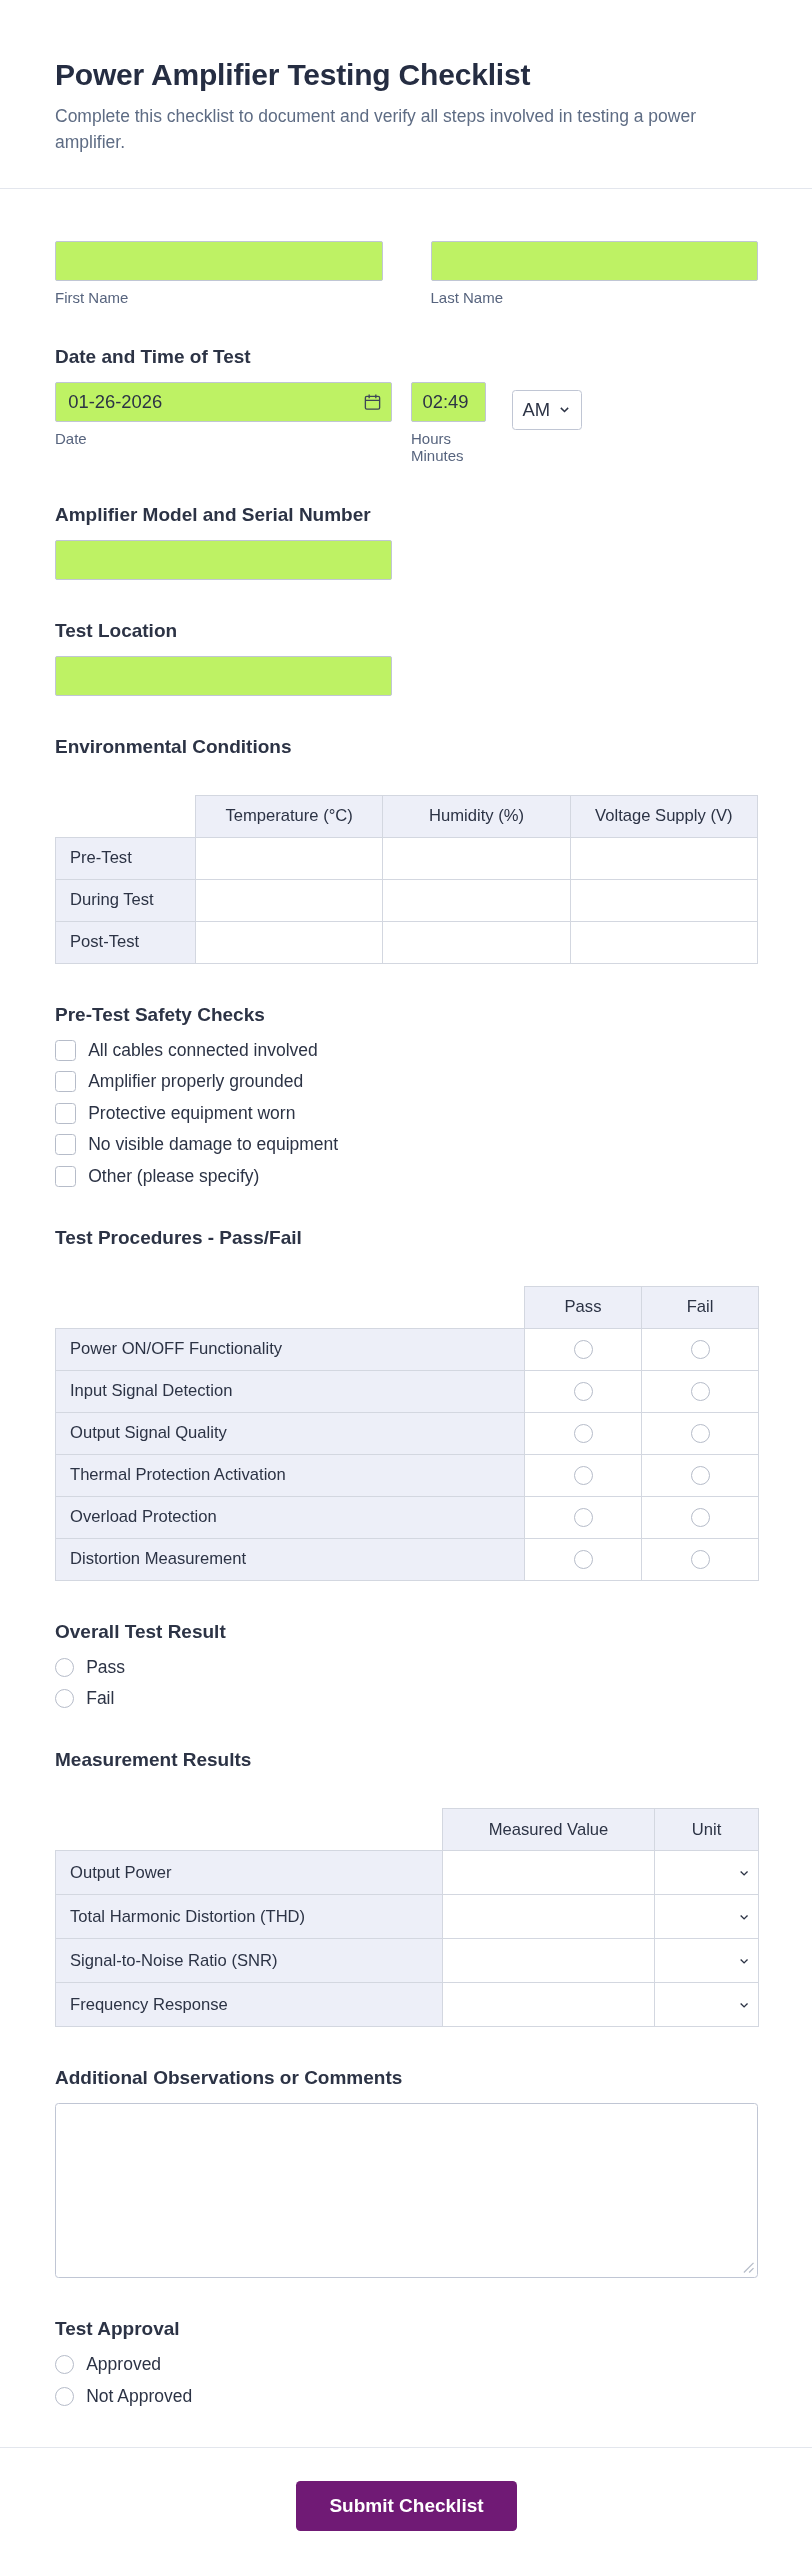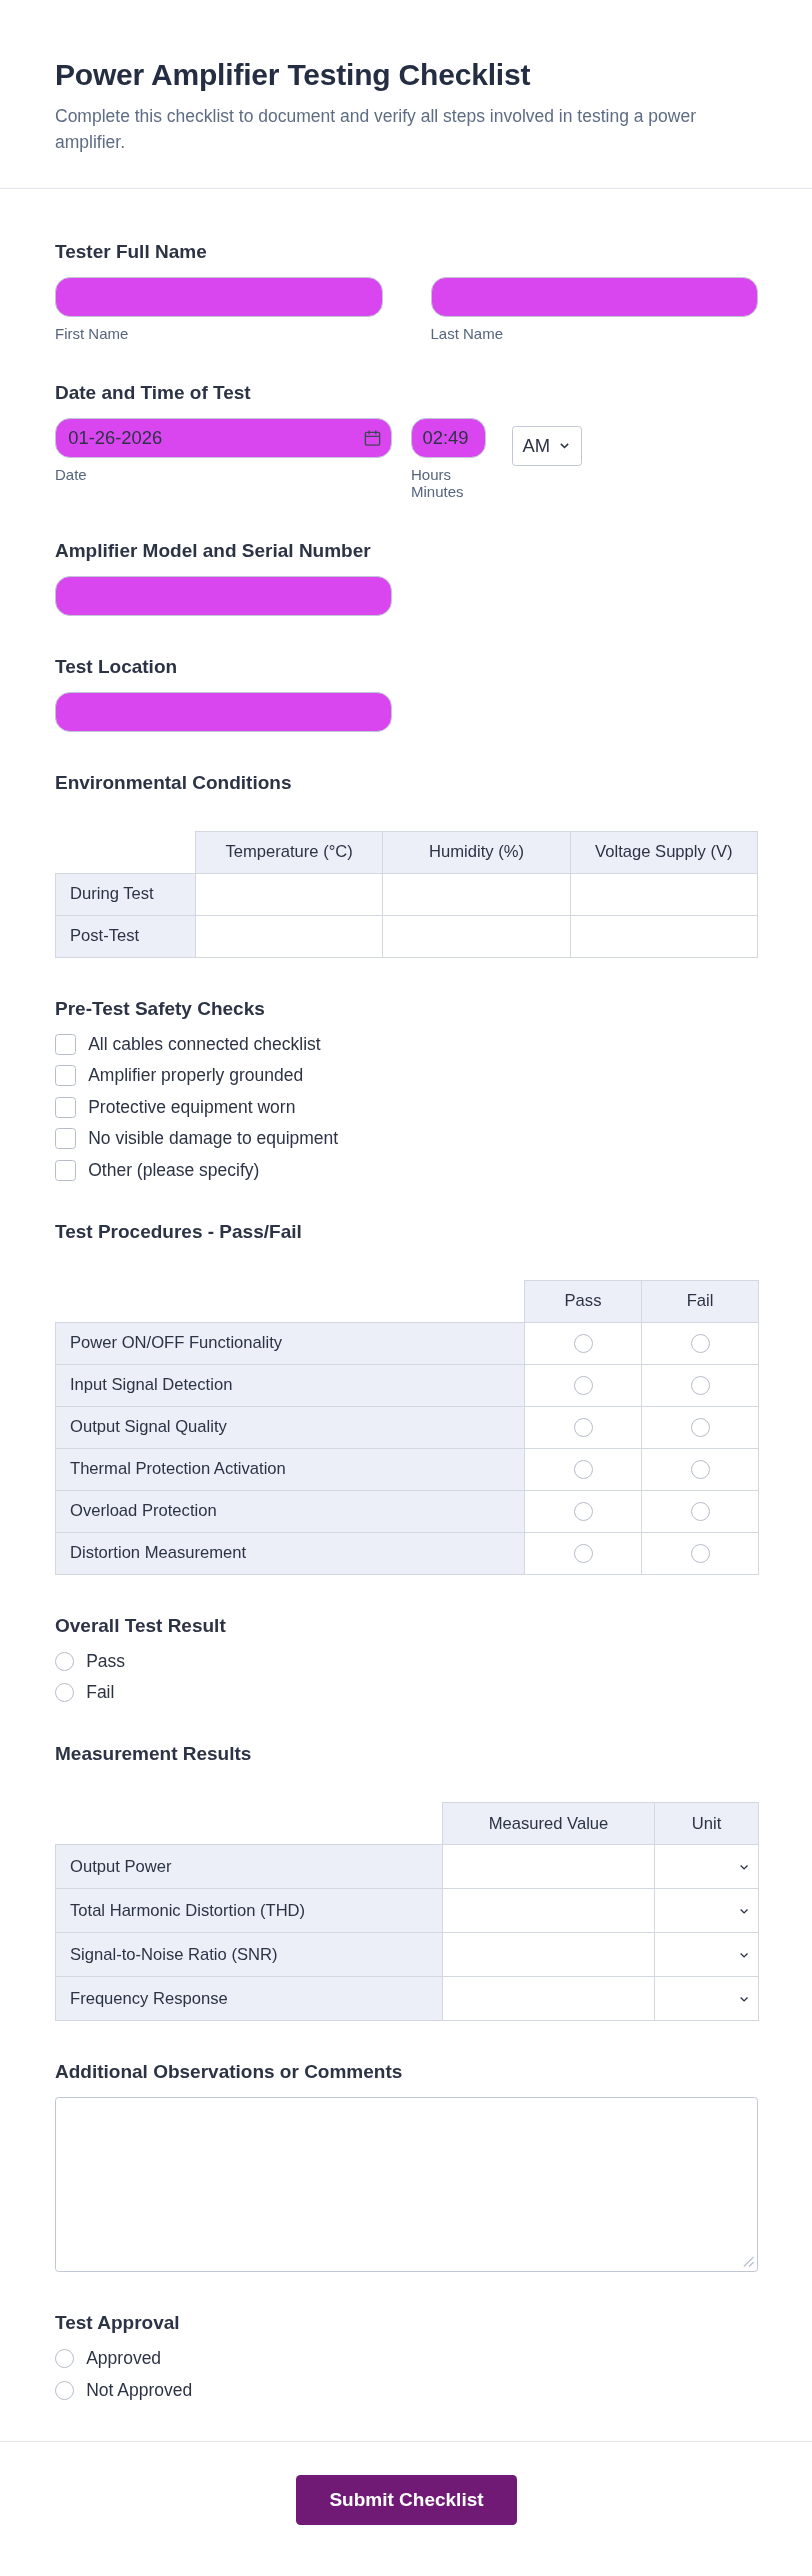--- a/index.html
+++ b/index.html
@@ -14,21 +14,21 @@
   .form-title { font-size: 30px; font-weight: 700; color: #252d42; letter-spacing: -0.2px; }
   .form-subtitle { margin-top: 12.2px; font-size: 17.5px; line-height: 1.45; color: #5e6c84; max-width: 708px; }
 
   .form-body { padding: 52px 55px 0; }
   .question { margin-bottom: 40px; }
   .q-label { display: block; font-size: 19px; font-weight: 600; color: #2c3345; margin-bottom: 14px; }
   .sublabel { margin-top: 7.9px; font-size: 15px; color: #57647e; }
 
   .text-input {
     height: 40px; width: 100%;
-    border: 0.9px solid #c0c6d4; border-radius: 15px; background: #d946ef;
+    border: 0.9px solid #c0c6d4; border-radius: 2px; background: #bef264;
     font: inherit; font-size: 18.4px; color: #2c3345;
     padding: 0 12.2px; outline: none; display: block;
   }
   .name-row { display: flex; gap: 48px; }
   .name-col { flex: 1; }
 
   .dt-row { display: flex; align-items: flex-start; }
   .date-col { width: 337px; }
   .date-wrap { position: relative; }
   .date-wrap .text-input { padding-right: 42px; }
@@ -86,21 +86,20 @@
 <div class="form">
 
   <div class="form-header">
     <h1 class="form-title">Power Amplifier Testing Checklist</h1>
     <p class="form-subtitle">Complete this checklist to document and verify all steps involved in testing a power amplifier.</p>
   </div>
 
   <div class="form-body">
 
     <div class="question">
-      <label class="q-label">Tester Full Name</label>
       <div class="name-row">
         <div class="name-col">
           <input type="text" class="text-input" value="" style="">
           <div class="sublabel">First Name</div>
         </div>
         <div class="name-col">
           <input type="text" class="text-input" value="" style="">
           <div class="sublabel">Last Name</div>
         </div>
       </div>
@@ -161,40 +160,46 @@
         <thead>
           <tr>
             <th class="corner"></th>
             <th>Temperature (°C)</th>
             <th>Humidity (%)</th>
             <th>Voltage Supply (V)</th>
           </tr>
         </thead>
         <tbody>
           <tr>
+            <td class="row-label">Pre-Test</td>
+            <td></td>
+            <td></td>
+            <td></td>
+          </tr>
+          <tr>
             <td class="row-label">During Test</td>
             <td></td>
             <td></td>
             <td></td>
           </tr>
           <tr>
             <td class="row-label">Post-Test</td>
             <td></td>
             <td></td>
             <td></td>
           </tr>
         </tbody>
       </table>
     </div>
 
     <div class="question">
       <label class="q-label">Pre-Test Safety Checks</label>
       <div class="check-row">
         <span class="checkbox"></span>
-        <span class="check-label">All cables connected checklist</span>
+        <span class="check-label">All cables connected involved</span>
       </div>
       <div class="check-row">
         <span class="checkbox"></span>
         <span class="check-label">Amplifier properly grounded</span>
       </div>
       <div class="check-row">
         <span class="checkbox"></span>
         <span class="check-label">Protective equipment worn</span>
       </div>
       <div class="check-row">

